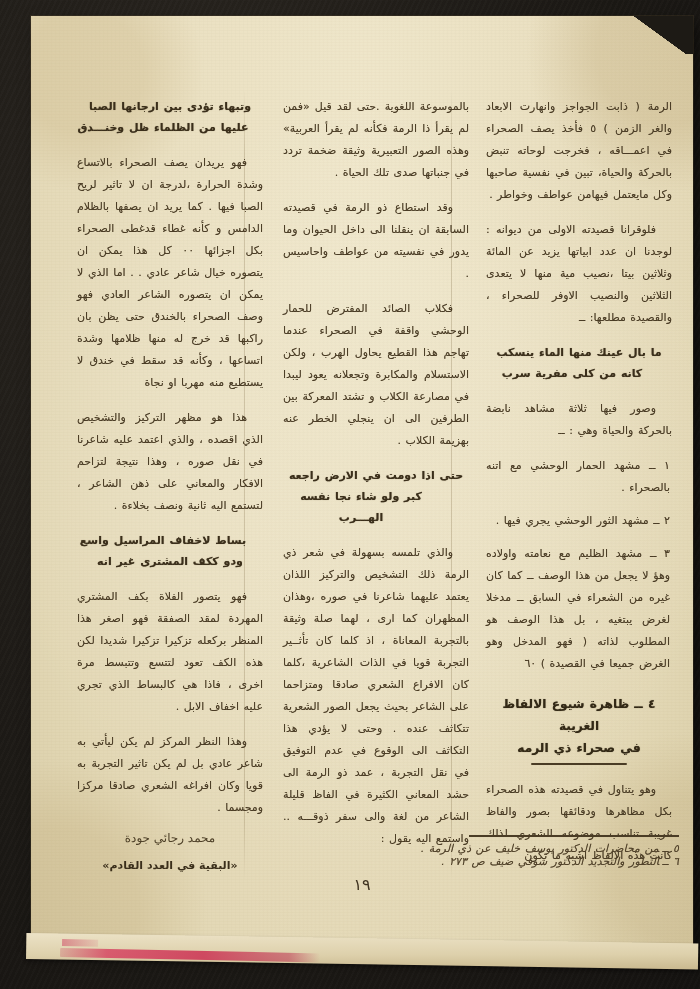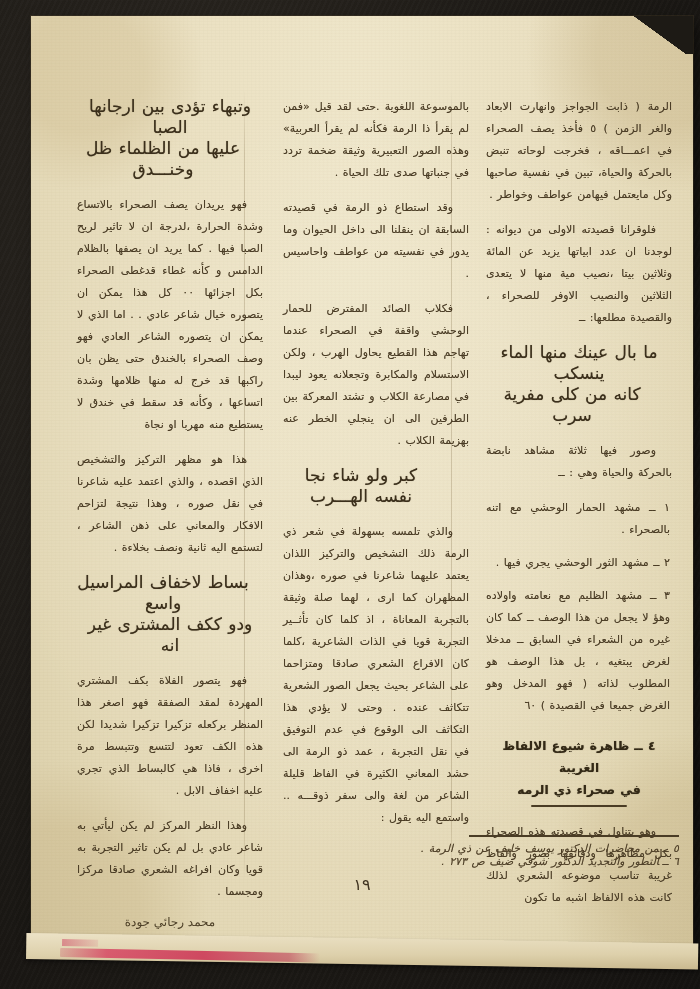--- a/index.html
+++ b/index.html
@@ -121,22 +121,22 @@
   }
   .para.noind { text-indent: 0; }
 
   
   .verse-block {
     margin: 0 0 14px 0;
     text-align: center;
     text-align-last: center;
   }
   .verse-line {
-    font-weight: normal;
-    font-size: 17px;
+    font-weight: bold;
+    font-size: 11px;
     line-height: 21px;
     color: #3b2f1b;
     letter-spacing: .2px;
     text-shadow: 0 0 0.7px rgba(59,47,27,0.6);
   }
   .verse-line.shift-a { padding-right: 14px; }
   .verse-line.shift-b { padding-right: 30px; }
 
   
   .section-heading {
@@ -310,20 +310,21 @@
 
       <div class="column" id="col-middle">
 
         <div class="para noind">بالموسوعة اللغوية .حتى لقد قيل «فمن لم يقرأ ذا الرمة فكأنه لم يقرأ العربية» وهذه الصور التعبيرية وثيقة ضخمة تردد في جنباتها صدى تلك الحياة .</div>
 
         <div class="para">وقد استطاع ذو الرمة في قصيدته السابقة ان ينقلنا الى داخل الحيوان وما يدور في نفسيته من عواطف واحاسيس .</div>
 
         <div class="para">فكلاب الصائد المفترض للحمار الوحشي واقفة في الصحراء عندما تهاجم هذا القطيع يحاول الهرب ، ولكن الاستسلام والمكابرة وتجعلانه يعود ليبدا في مصارعة الكلاب و تشتد المعركة بين الطرفين الى ان ينجلي الخطر عنه بهزيمة الكلاب .</div>
 
         <div class="verse-block">
+          <div class="verse-line">حتى اذا دومت في الارض راجعه</div>
           <div class="verse-line shift-b">كبر ولو شاء نجا نفسه الهـــرب</div>
         </div>
 
         <div class="para">والذي تلمسه بسهولة في شعر ذي الرمة ذلك التشخيص والتركيز اللذان يعتمد عليهما شاعرنا في صوره ،وهذان المظهران كما ارى ، لهما صلة وثيقة بالتجربة المعاناة ، اذ كلما كان تأثــير التجربة قويا في الذات الشاعرية ،كلما كان الافراع الشعري صادقا ومتزاحما على الشاعر بحيث يجعل الصور الشعرية تتكاثف عنده . وحتى لا يؤدي هذا التكاثف الى الوقوع في عدم التوفيق في نقل التجربة ، عمد ذو الرمة الى حشد المعاني الكثيرة في الفاظ قليلة الشاعر من لغة والى سفر ذوقـــه .. واستمع اليه يقول :</div>
       </div>
 
       <div class="column" id="col-left">
 
         <div class="verse-block">
           <div class="verse-line">وتبهاء تؤدى بين ارجانها الصبا</div>

